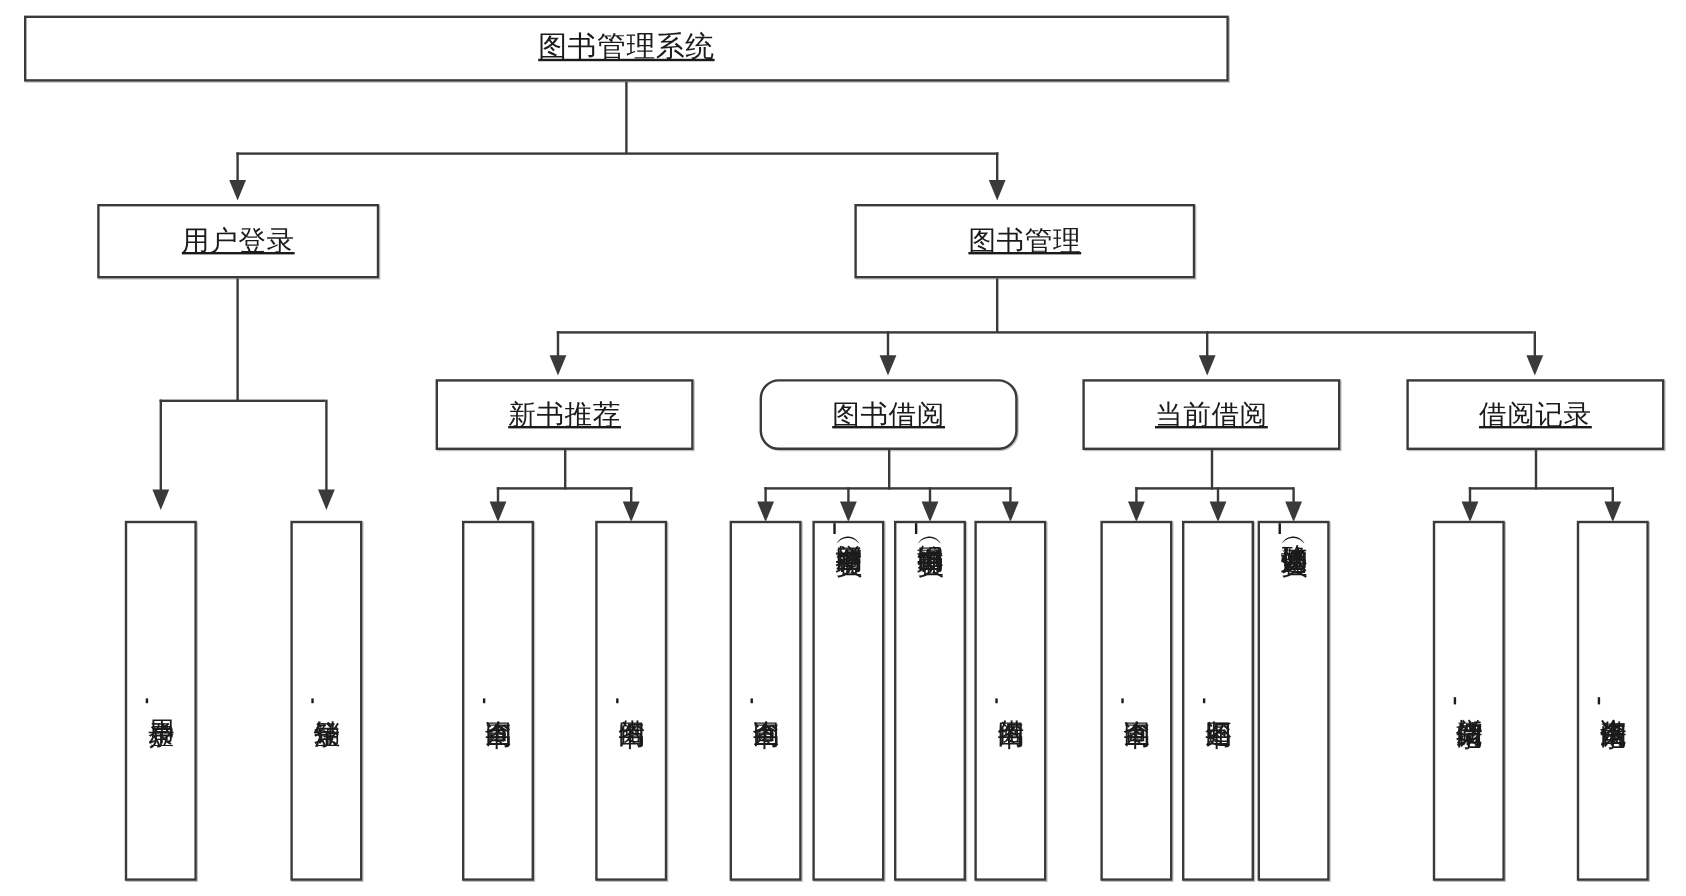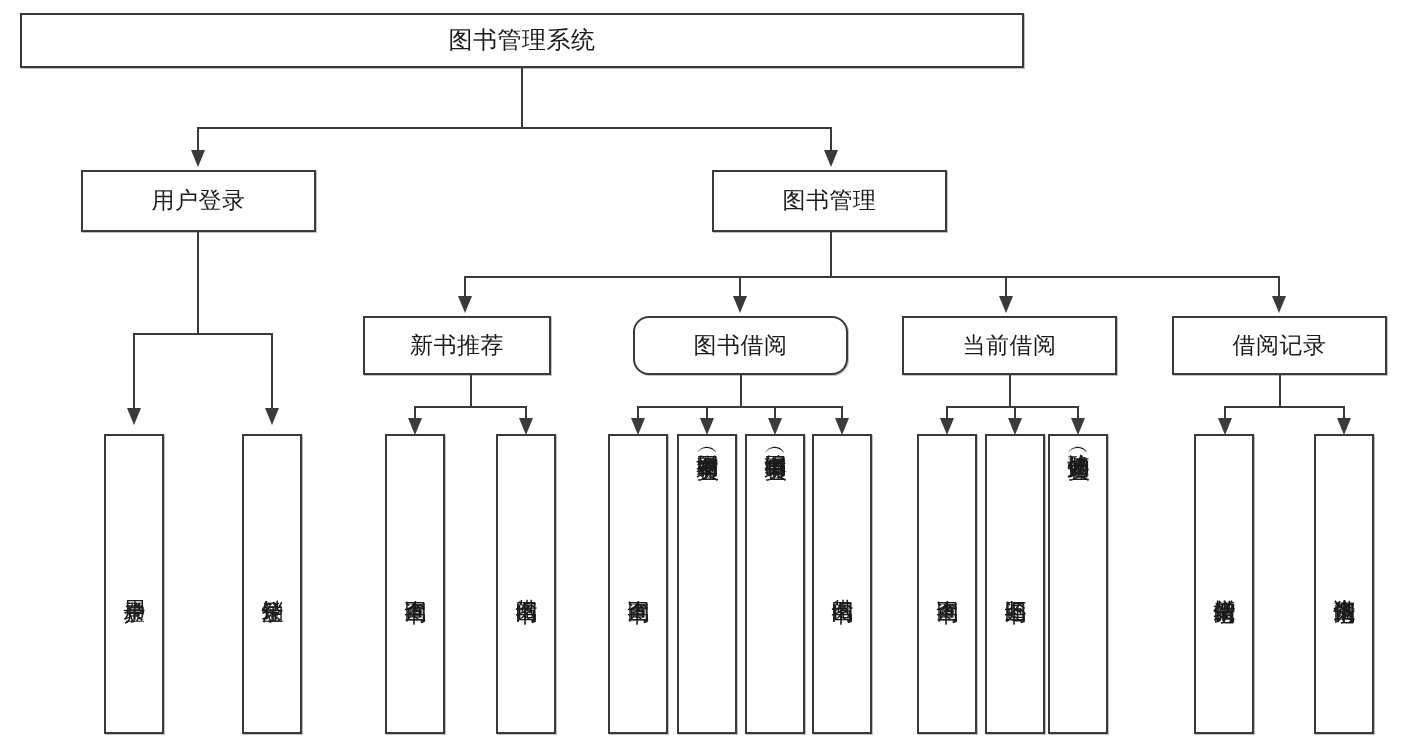--- a/index.html
+++ b/index.html
@@ -26,20 +26,21 @@
     align-items: center;
     justify-content: center;
     color: #1b1b1b;
     box-shadow: 1px 1px 0 rgba(120,120,120,0.45);
   }
   .node .label {
     display: block;
     text-align: center;
     line-height: 1.18;
     white-space: nowrap;
+    text-decoration: underline;
   }
   
   .node.h .label {
     font-size: 23px;
     letter-spacing: 0.5px;
   }
   .node.root .label {
     font-size: 24px;
   }
   
@@ -98,21 +99,21 @@
   <div class="ln v" style="left:197px; top:127px; height:26px;"></div>
   <div class="arrow" style="left:191px; top:150px;"></div>
 
   <div class="ln v" style="left:830px; top:127px; height:26px;"></div>
   <div class="arrow" style="left:824px; top:150px;"></div>
 
   <div class="node h" style="left:81px; top:170px; width:235px; height:62px;">
     <span class="label">用户登录</span>
   </div>
 
-  <div class="node h" style="left:712px; top:170px; width:235px; height:62px;">
+  <div class="node h" style="left:712px; top:170px; width:284px; height:62px;">
     <span class="label">图书管理</span>
   </div>
 
   <div class="ln v" style="left:197px; top:232px; height:102px;"></div>
   <div class="ln h" style="left:133px; top:333px; width:138px;"></div>
   <div class="ln v" style="left:133px; top:333px; height:79px;"></div>
   <div class="arrow" style="left:127px; top:408px;"></div>
   <div class="ln v" style="left:271px; top:333px; height:79px;"></div>
   <div class="arrow" style="left:265px; top:408px;"></div>
 
@@ -120,21 +121,21 @@
   <div class="ln h" style="left:464px; top:276px; width:814px;"></div>
   <div class="ln v" style="left:464px; top:276px; height:23px;"></div>
   <div class="arrow" style="left:458px; top:296px;"></div>
   <div class="ln v" style="left:739px; top:276px; height:23px;"></div>
   <div class="arrow" style="left:733px; top:296px;"></div>
   <div class="ln v" style="left:1005px; top:276px; height:23px;"></div>
   <div class="arrow" style="left:999px; top:296px;"></div>
   <div class="ln v" style="left:1278px; top:276px; height:23px;"></div>
   <div class="arrow" style="left:1272px; top:296px;"></div>
 
-  <div class="node h" style="left:363px; top:316px; width:188px; height:59px;">
+  <div class="node h" style="left:363px; top:316px; width:215px; height:59px;">
     <span class="label">新书推荐</span>
   </div>
   <div class="node h" style="left:633px; top:316px; width:215px; height:59px;border-radius:16px;">
     <span class="label">图书借阅</span>
   </div>
   <div class="node h" style="left:902px; top:316px; width:215px; height:59px;">
     <span class="label">当前借阅</span>
   </div>
   <div class="node h" style="left:1172px; top:316px; width:215px; height:59px;">
     <span class="label">借阅记录</span>

